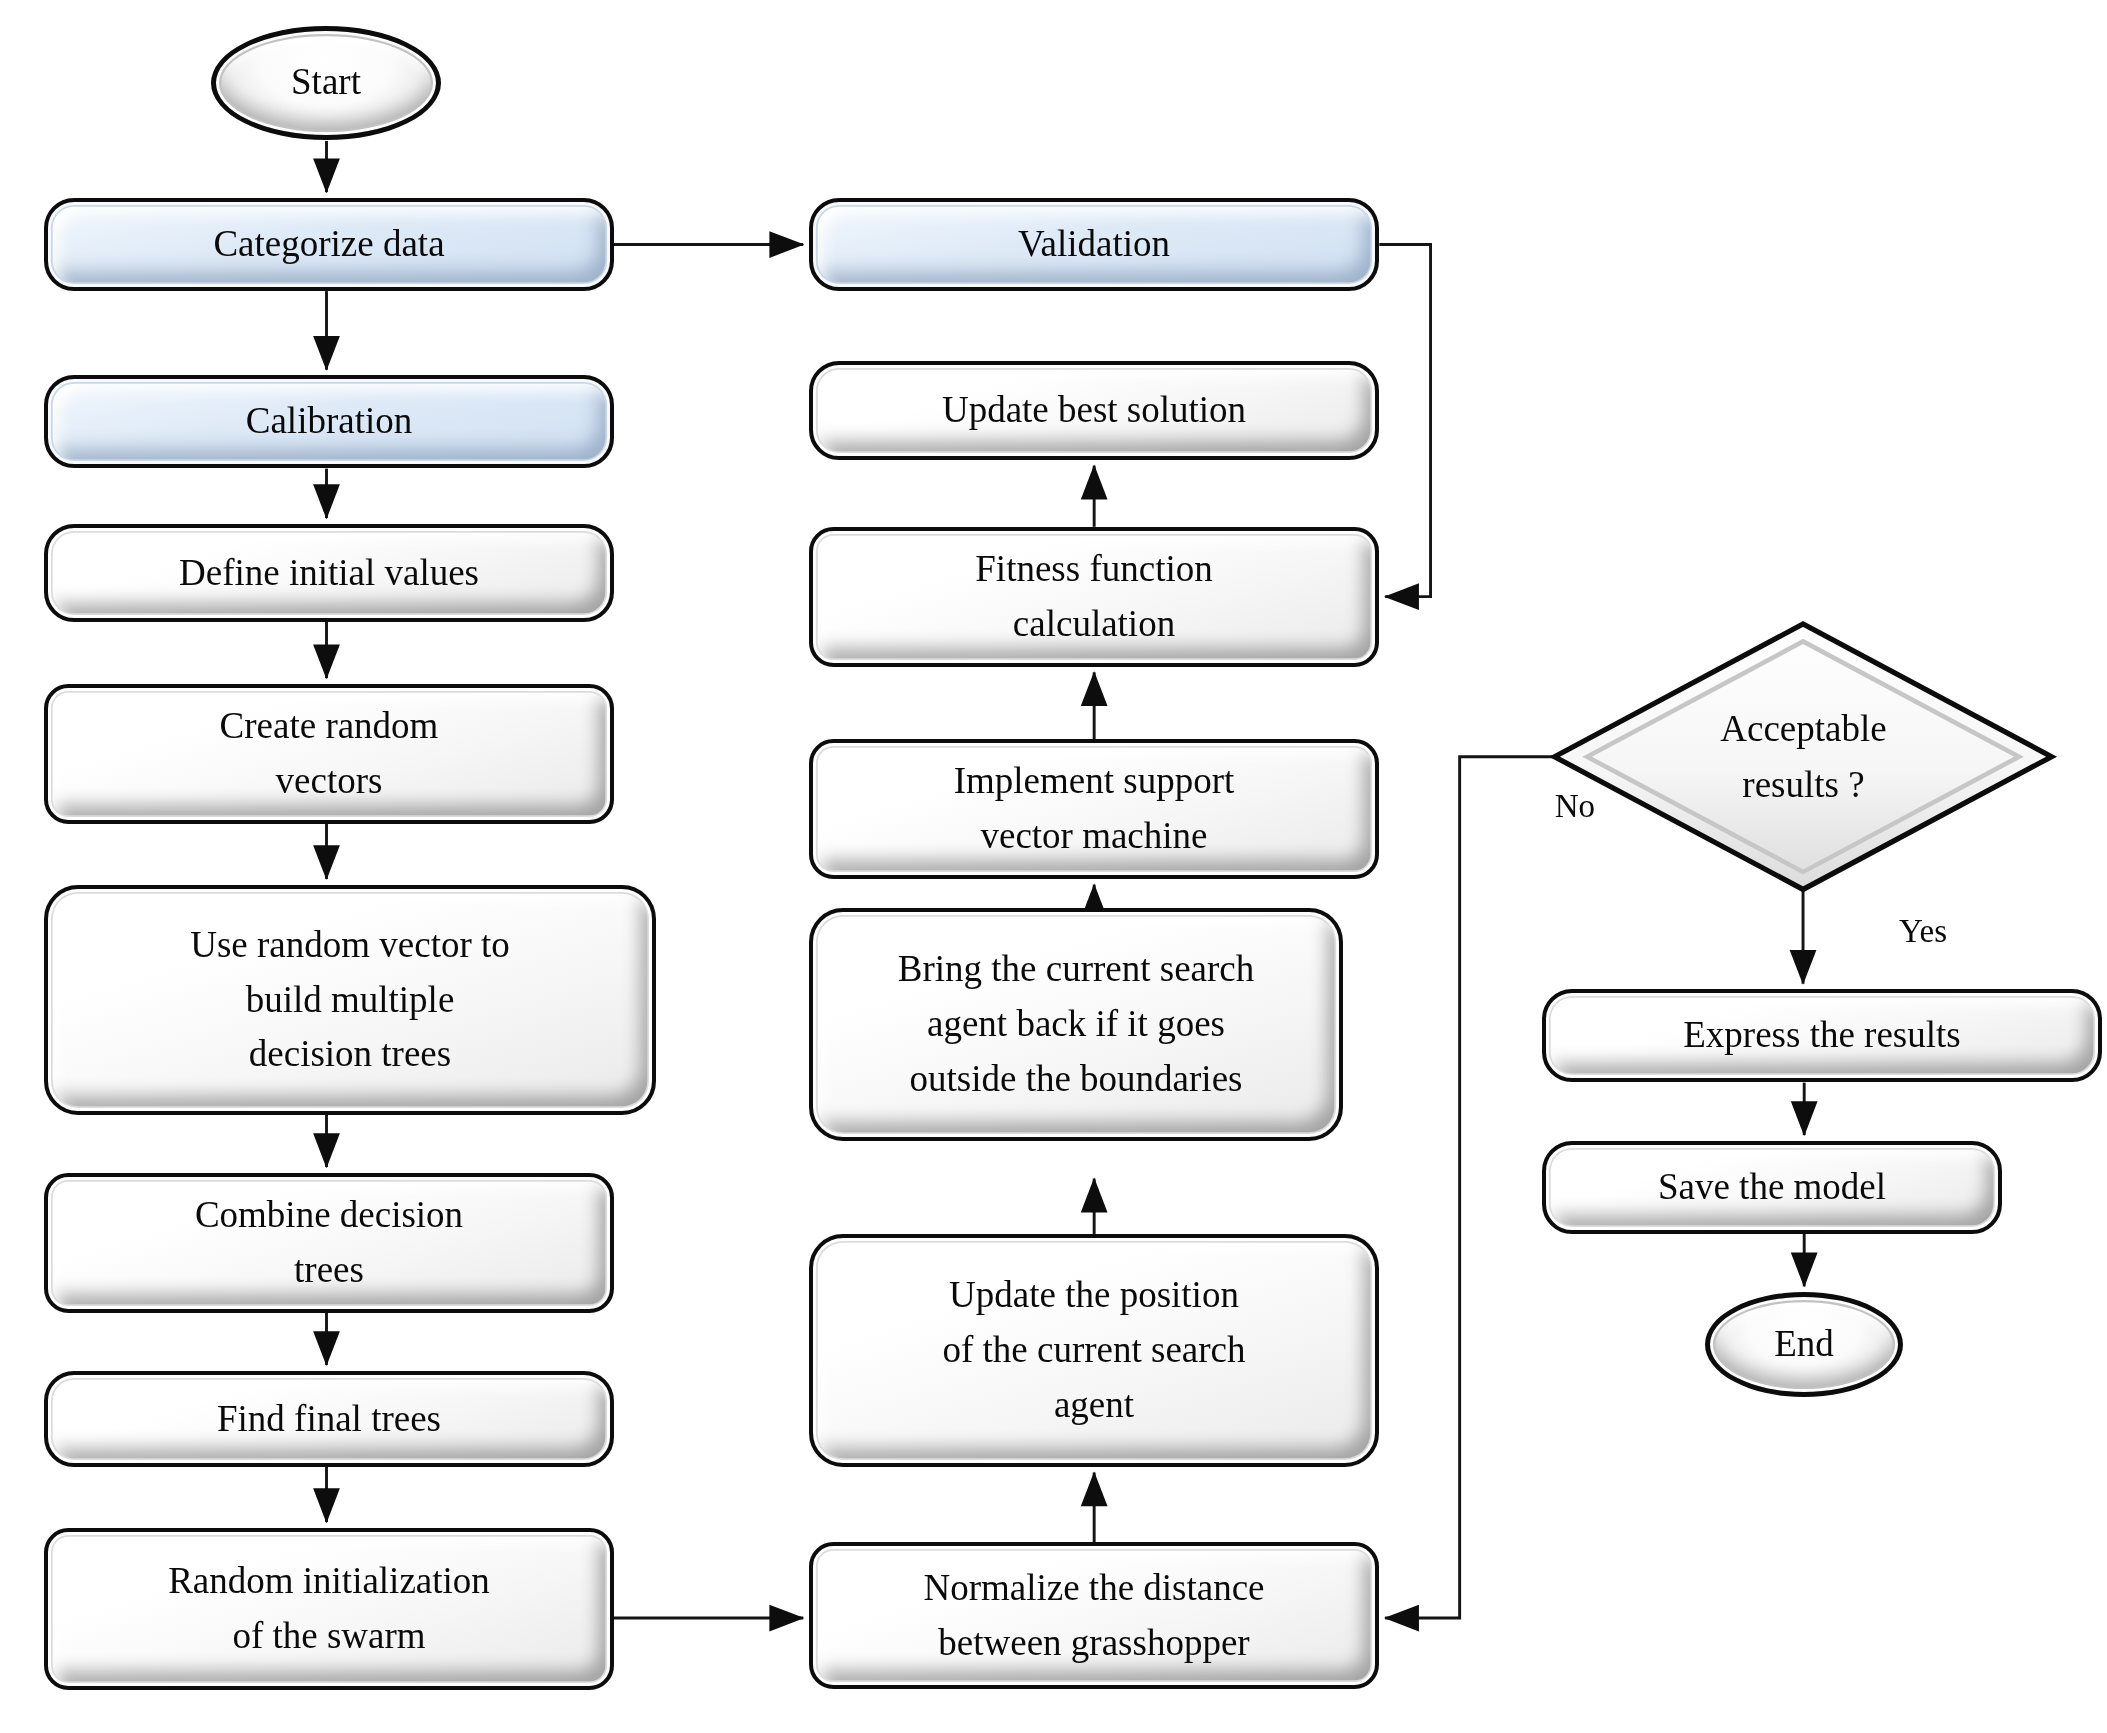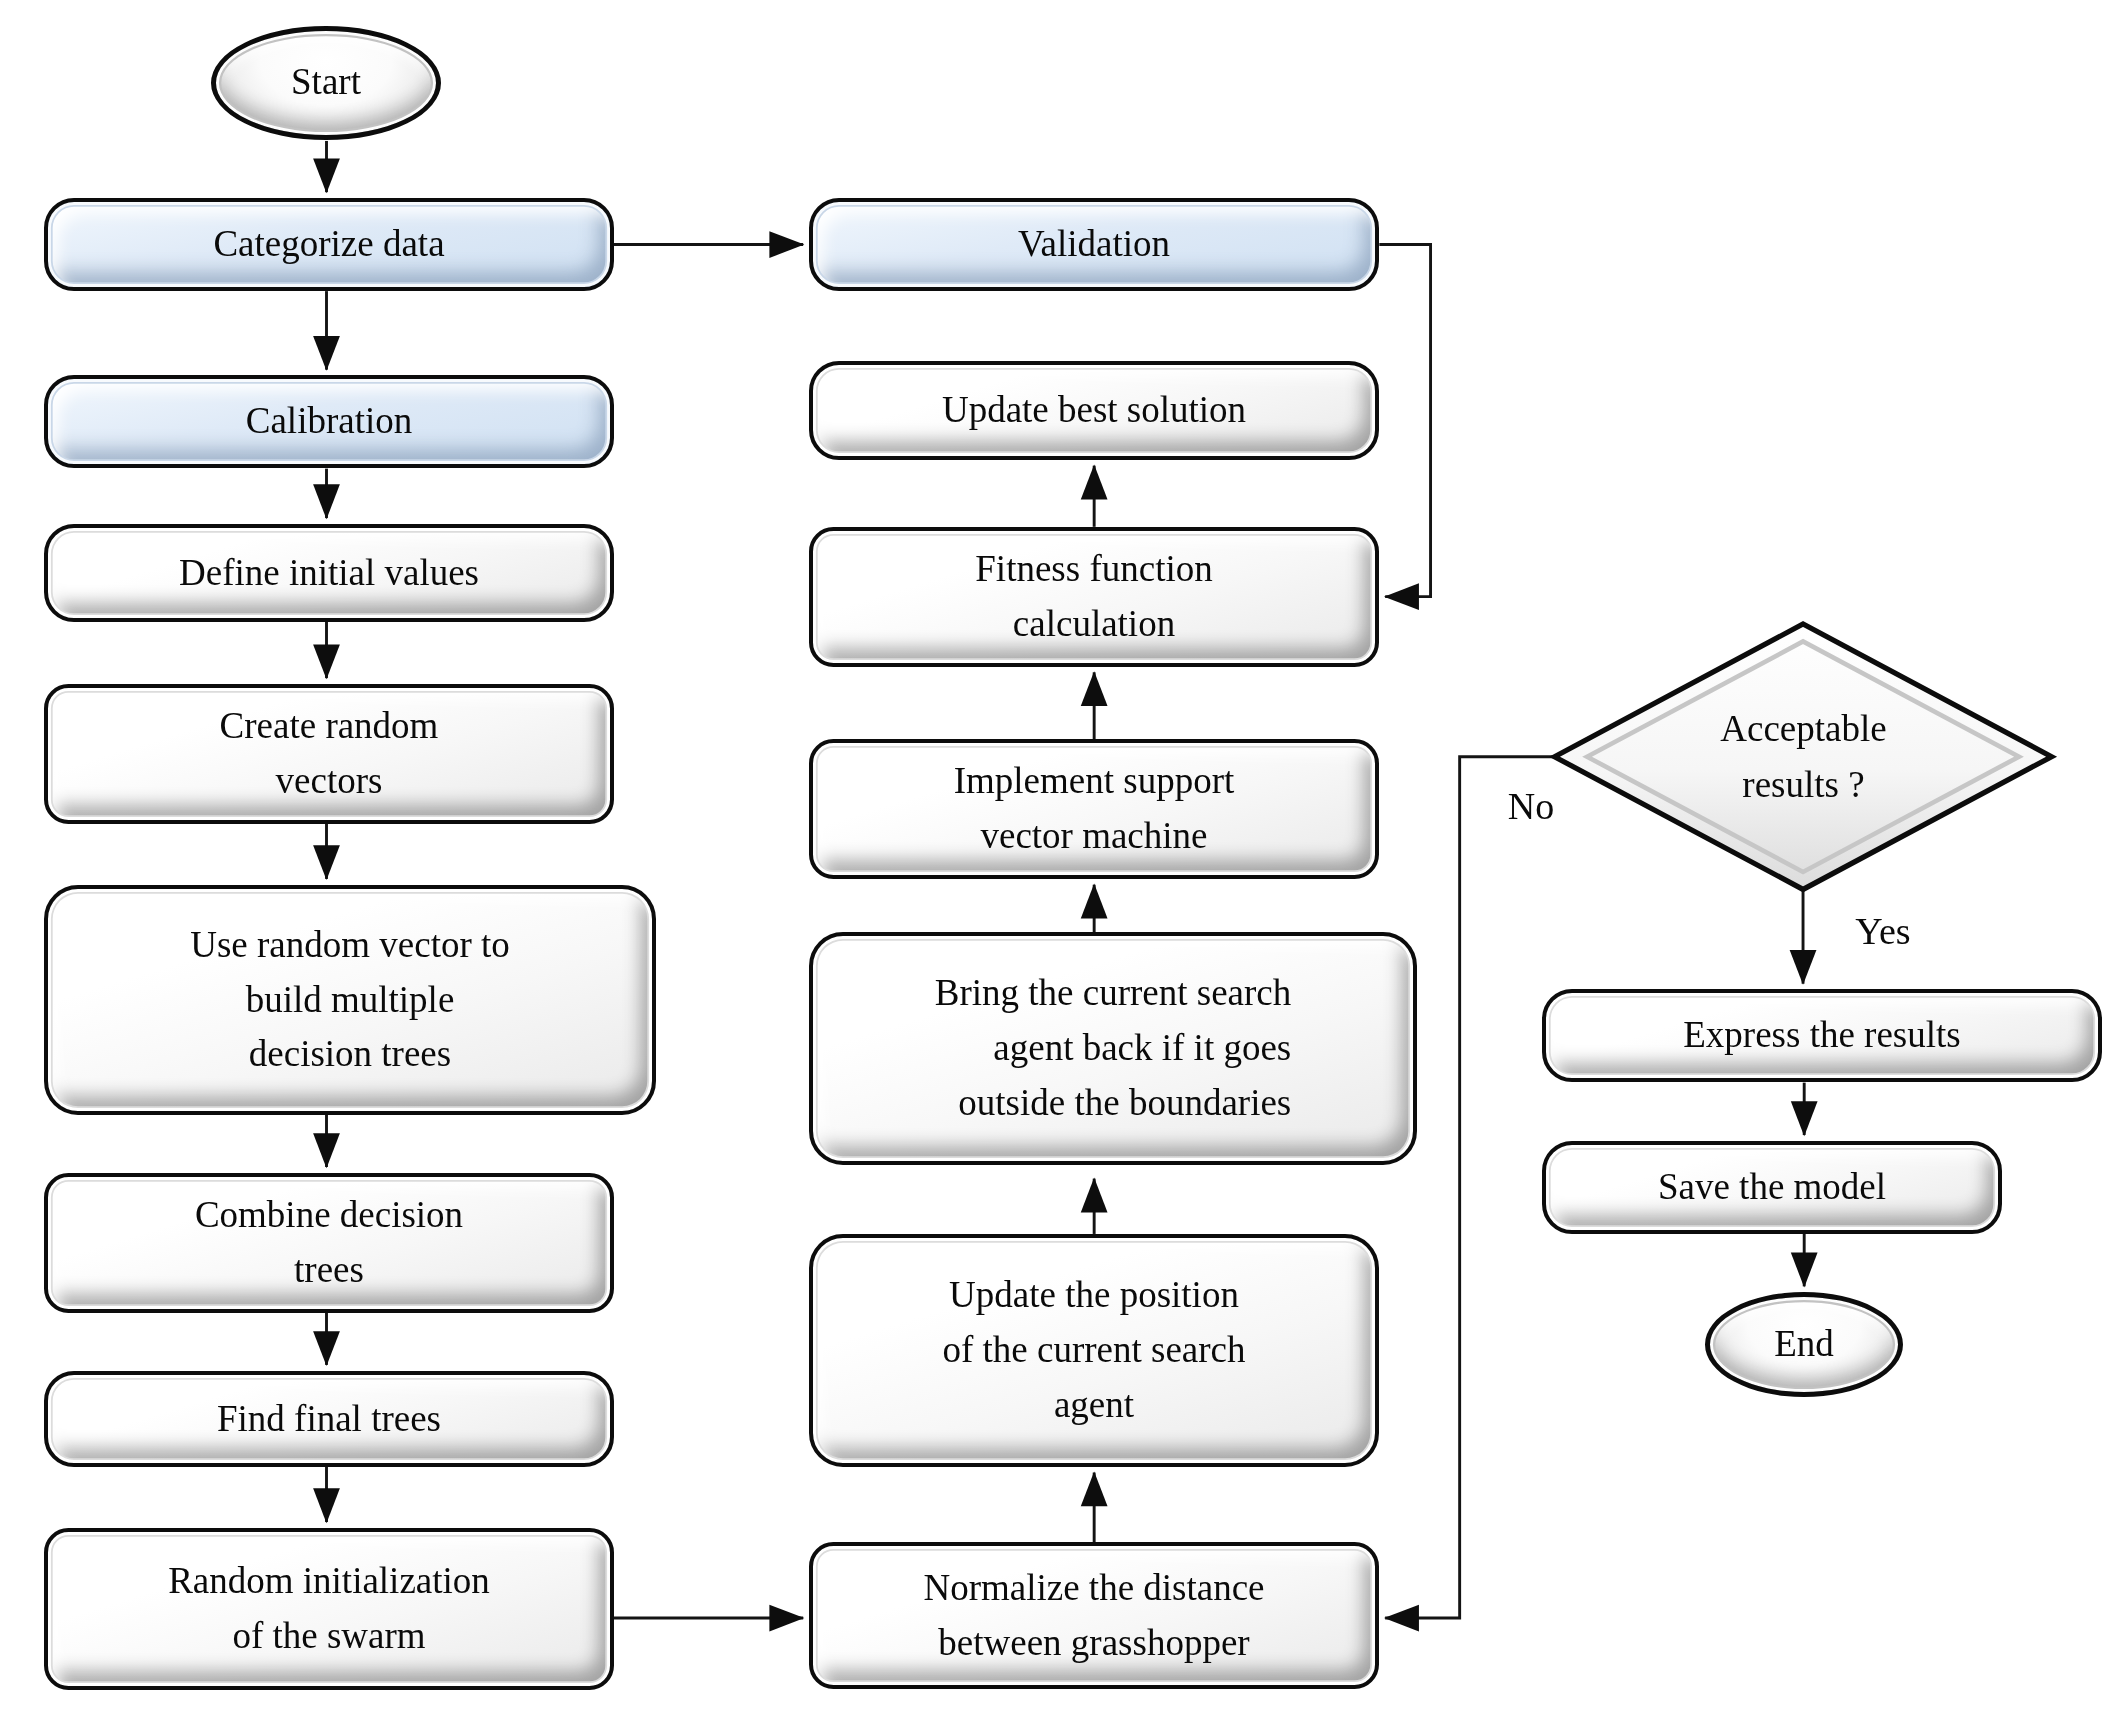--- a/index.html
+++ b/index.html
@@ -23,22 +23,22 @@
         box-shadow:inset 0 0 0 2.9px #f7fafd,
                    inset 0 0 0 4.7px #c9d7e8,
                    inset 10.5px 11.6px 15px rgba(255,255,255,0.95),
                    inset -11.6px -15px 18.6px rgba(103,128,158,0.48);}
   .terminator{border-radius:50%;border-width:5.2px;
         background:radial-gradient(ellipse at 50% 30%,#ffffff 0%,#fbfbfb 42%,#e8e8e8 72%,#cfcfcf 100%);
         box-shadow:inset 0 0 0 2.9px #fdfdfd,
                    inset 0 0 0 5.2px #c2c2c2,
                    inset 0 -12.8px 17.5px rgba(0,0,0,0.24),
                    inset 0 9.3px 12.8px rgba(255,255,255,0.95);}
-  .edge-label{position:absolute;z-index:3;display:flex;align-items:center;justify-content:center;
-        font-size:38px;}
+  .edge-label{position:absolute;z-index:3;display:flex;align-items:center;justify-content:flex-end;
+        font-size:33px;}
   .diamond-label{position:absolute;z-index:3;display:flex;align-items:center;justify-content:center;
         text-align:center;white-space:pre-line;font-size:37px;line-height:1.5;}
 </style>
 </head>
 <body>
 
 <div class="canvas">
 
   <svg class="wires" viewBox="0 0 3622 2979">
     <defs>
@@ -135,21 +135,21 @@
   <div class="node r-md white" style="left:809px;top:527px;width:570px;height:140px;">
     <span>Fitness function
 calculation</span>
   </div>
 
   <div class="node r-md white" style="left:809px;top:739px;width:570px;height:140px;">
     <span>Implement support
 vector machine</span>
   </div>
 
-  <div class="node r-lg white" style="left:809px;top:932px;width:608px;height:233px;text-align:right;">
+  <div class="node r-lg white" style="left:809px;top:908px;width:534px;height:233px;">
     <span>Bring the current search
 agent back if it goes
 outside the boundaries</span>
   </div>
 
   <div class="node r-lg white" style="left:809px;top:1234px;width:570px;height:233px;">
     <span>Update the position
 of the current search
 agent</span>
   </div>

